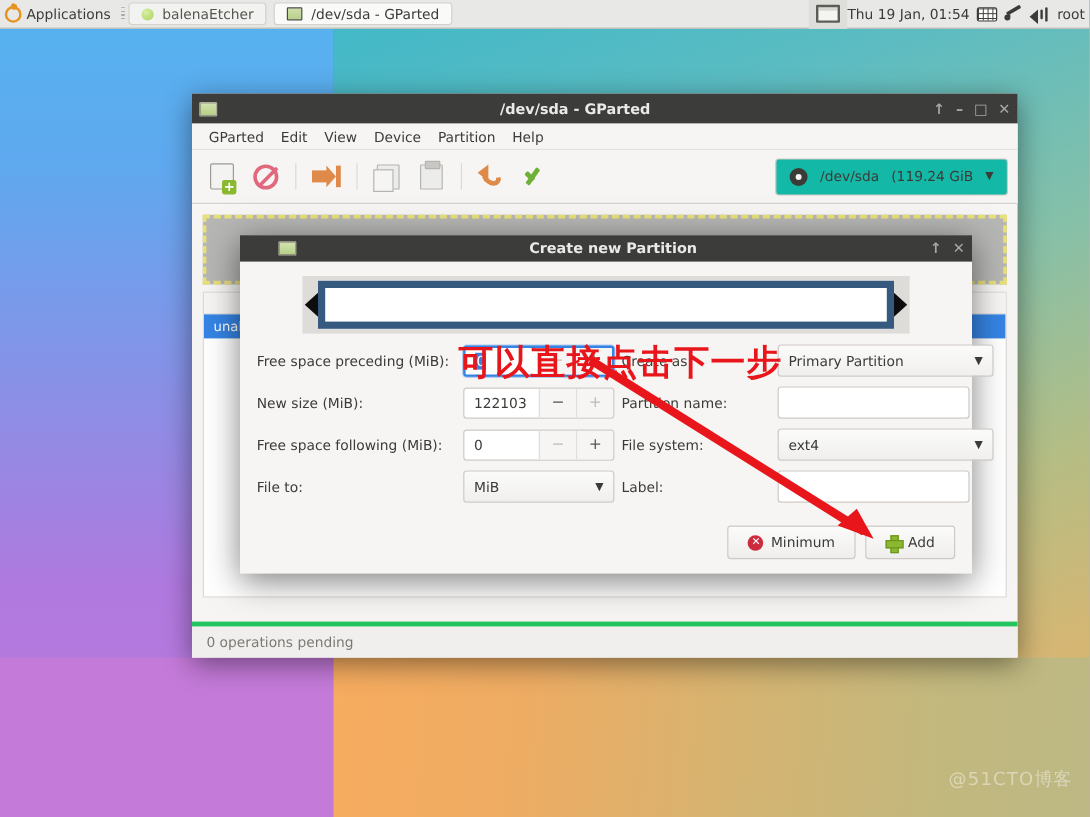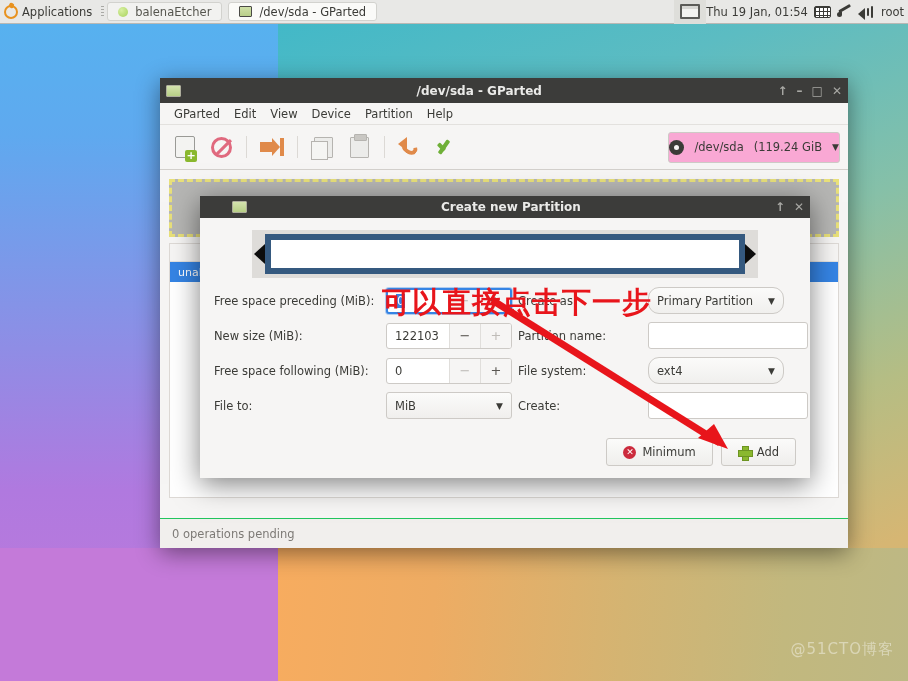--- a/index.html
+++ b/index.html
@@ -145,22 +145,22 @@
     height: 45px; background: #f6f5f4; border-bottom: 1px solid #d3d0cc;
     display: flex; align-items: center; padding: 0 8px; gap: 2px;
   }
   .tb-btn {
     width: 34px; height: 34px; display: flex; align-items: center; justify-content: center;
   }
   .tb-div { width: 1px; height: 22px; background: #dcd9d5; margin: 0 6px; }
   .tb-spacer { flex: 1; }
   .device-sel {
     display: flex; align-items: center; gap: 10px;
-    height: 31px; padding: 0 0;
-    border: 1px solid #cdcac6; border-radius: 3px; background: #f9a8d4;
+    height: 31px; padding: 0 11px;
+    border: 1px solid #cdcac6; border-radius: 3px; background: #14b8a6;
     font-size: 11.5px; color: #3b3b37;
   }
   .disk-icon {
     width: 15px; height: 15px; border-radius: 50%;
     background: #3b3b37; position: relative; flex: none;
   }
   .disk-icon::after {
     content: ""; position: absolute; left: 5px; top: 5px; width: 5px; height: 5px;
     background: #f6f5f4; border-radius: 50%;
   }
@@ -180,21 +180,21 @@
     border: 1px solid #ddd9d5; height: 255px; overflow: hidden;
   }
   .part-head { height: 18px; background: #f6f5f4; border-bottom: 1px solid #e3e1de; }
   .part-row {
     height: 20px; background: #3584e4; color: #fff;
     display: flex; align-items: center; padding: 0 8px;
     font-size: 11px;
   }
   .statusbar {
     position: absolute; left: 0; bottom: 0; width: 100%; height: 30px;
-    background: #f1efed; border-top: 1px solid #22c55e;
+    background: #f1efed; border-top: 4px solid #22c55e;
     display: flex; align-items: center; padding: 0 12px;
     font-size: 11.5px; color: #7d7a76;
   }
 
   
   #dialog {
     position: absolute; left: 200px; top: 196px; width: 610px; height: 282px;
     background: #f6f5f4;
     box-shadow: 0 6px 26px rgba(0,0,0,.5);
     z-index: 40;
@@ -246,21 +246,21 @@
   }
   .spin.focused .val { background: transparent; }
   .sel-text { background: #3584e4; color: #fff; padding: 0 1px; }
   .combo {
     display: flex; align-items: center; justify-content: space-between;
     height: 27px; width: 126px; padding: 0 8px;
     border: 1px solid #cdcac6; border-radius: 3px;
     background: linear-gradient(#fbfbfa, #f0efed);
     font-size: 11.5px; color: #3b3b37;
   }
-  .combo.wide { width: 136px; border-radius: 11px; }
+  .combo.wide { width: 180px; }
   .textfield {
     height: 27px; width: 160px;
     border: 1px solid #cdcac6; border-radius: 3px; background: #fff;
   }
   .dlg-actions {
     display: flex; justify-content: flex-end; gap: 8px;
     padding: 0 14px 12px 14px;
   }
   .dlg-btn {
     display: flex; align-items: center; justify-content: center; gap: 6px;
@@ -500,21 +500,21 @@
       <div class="combo wide">
         <span>ext4</span>
         <span class="caret">▼</span>
       </div>
 
       <label>File to:</label>
       <div class="combo">
         <span>MiB</span>
         <span class="caret">▼</span>
       </div>
-      <label>Create:</label>
+      <label>Label:</label>
       <input class="textfield" type="text" value="" style="">
     </div>
   </div>
 
   <div class="dlg-actions">
     <div class="dlg-btn">
       <span class="ic-cancel">✕</span>
       <span>Minimum</span>
     </div>
     <div class="dlg-btn">

